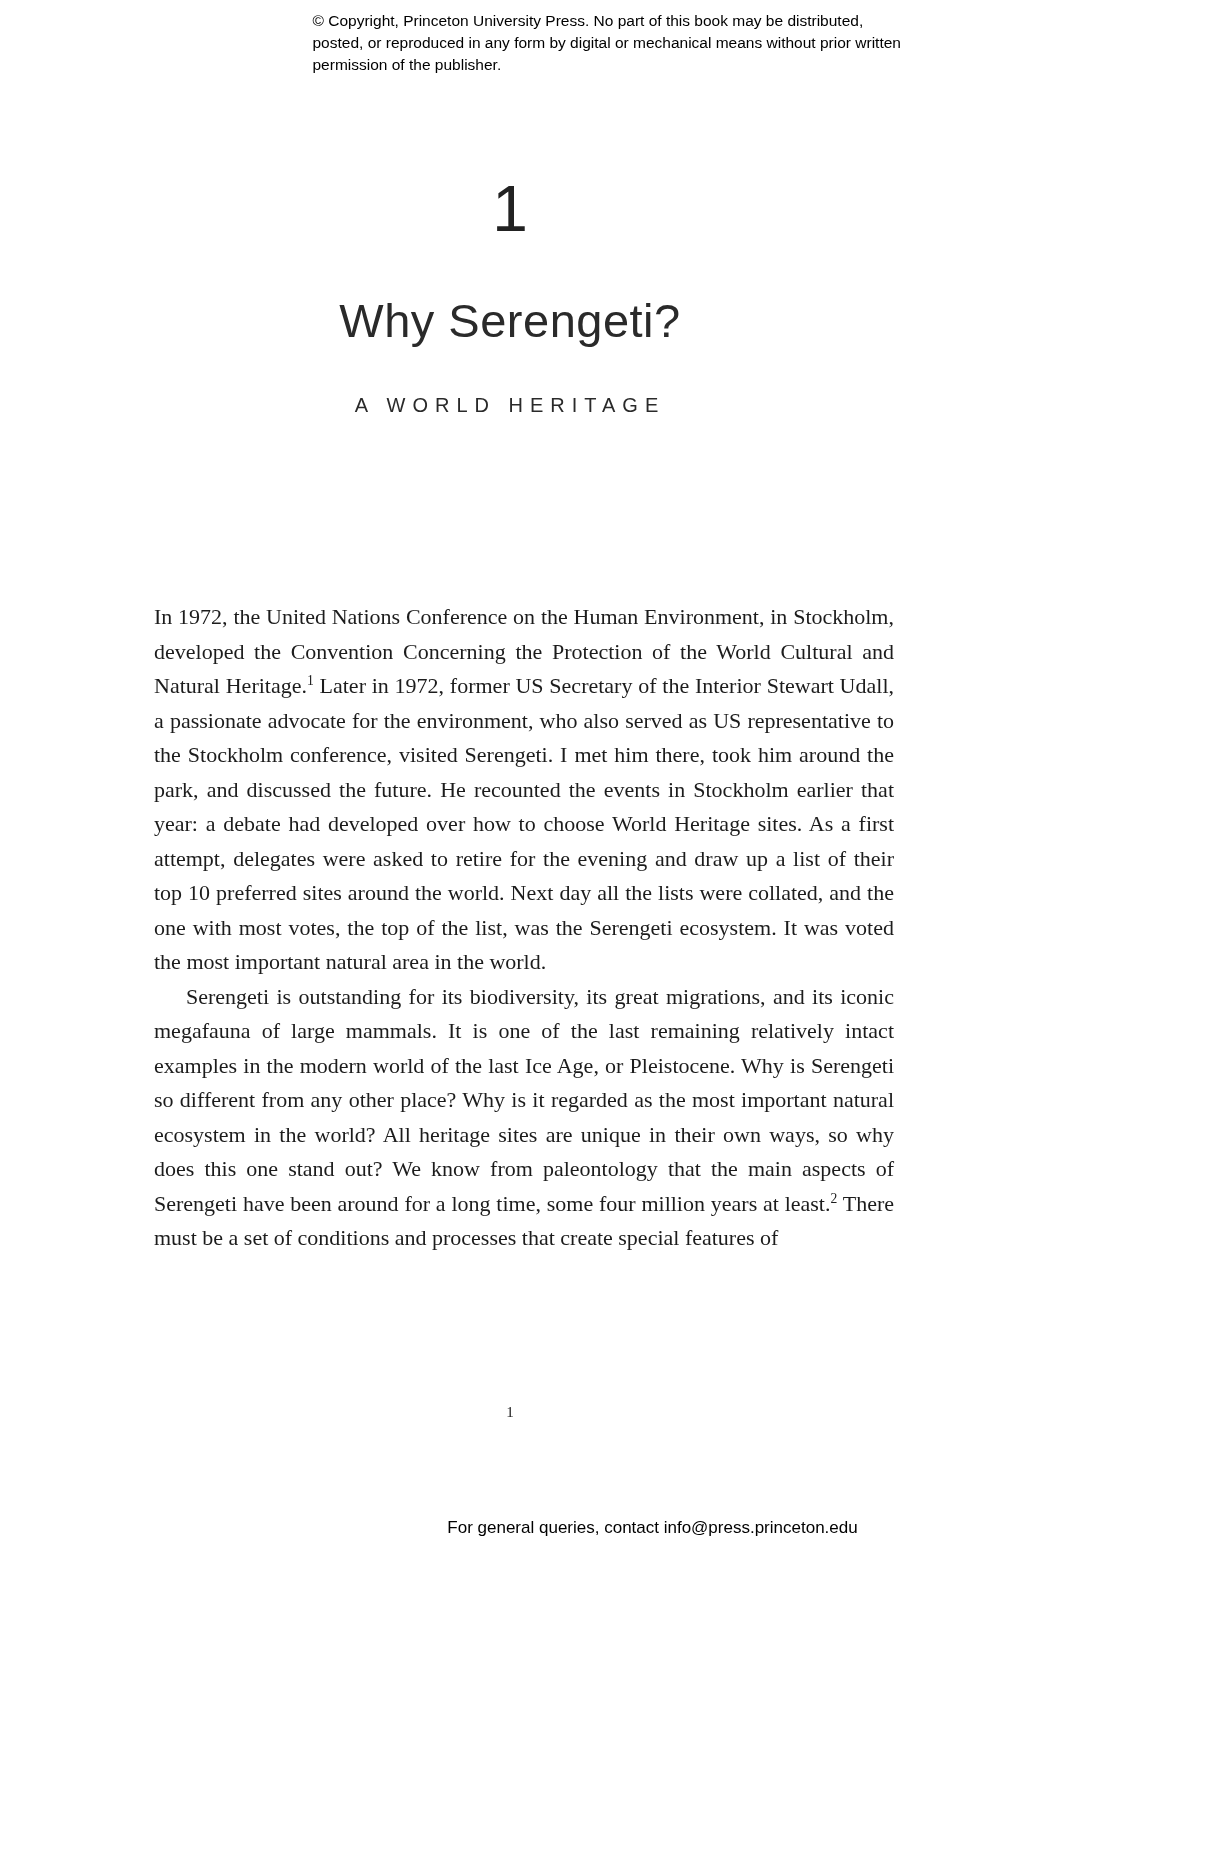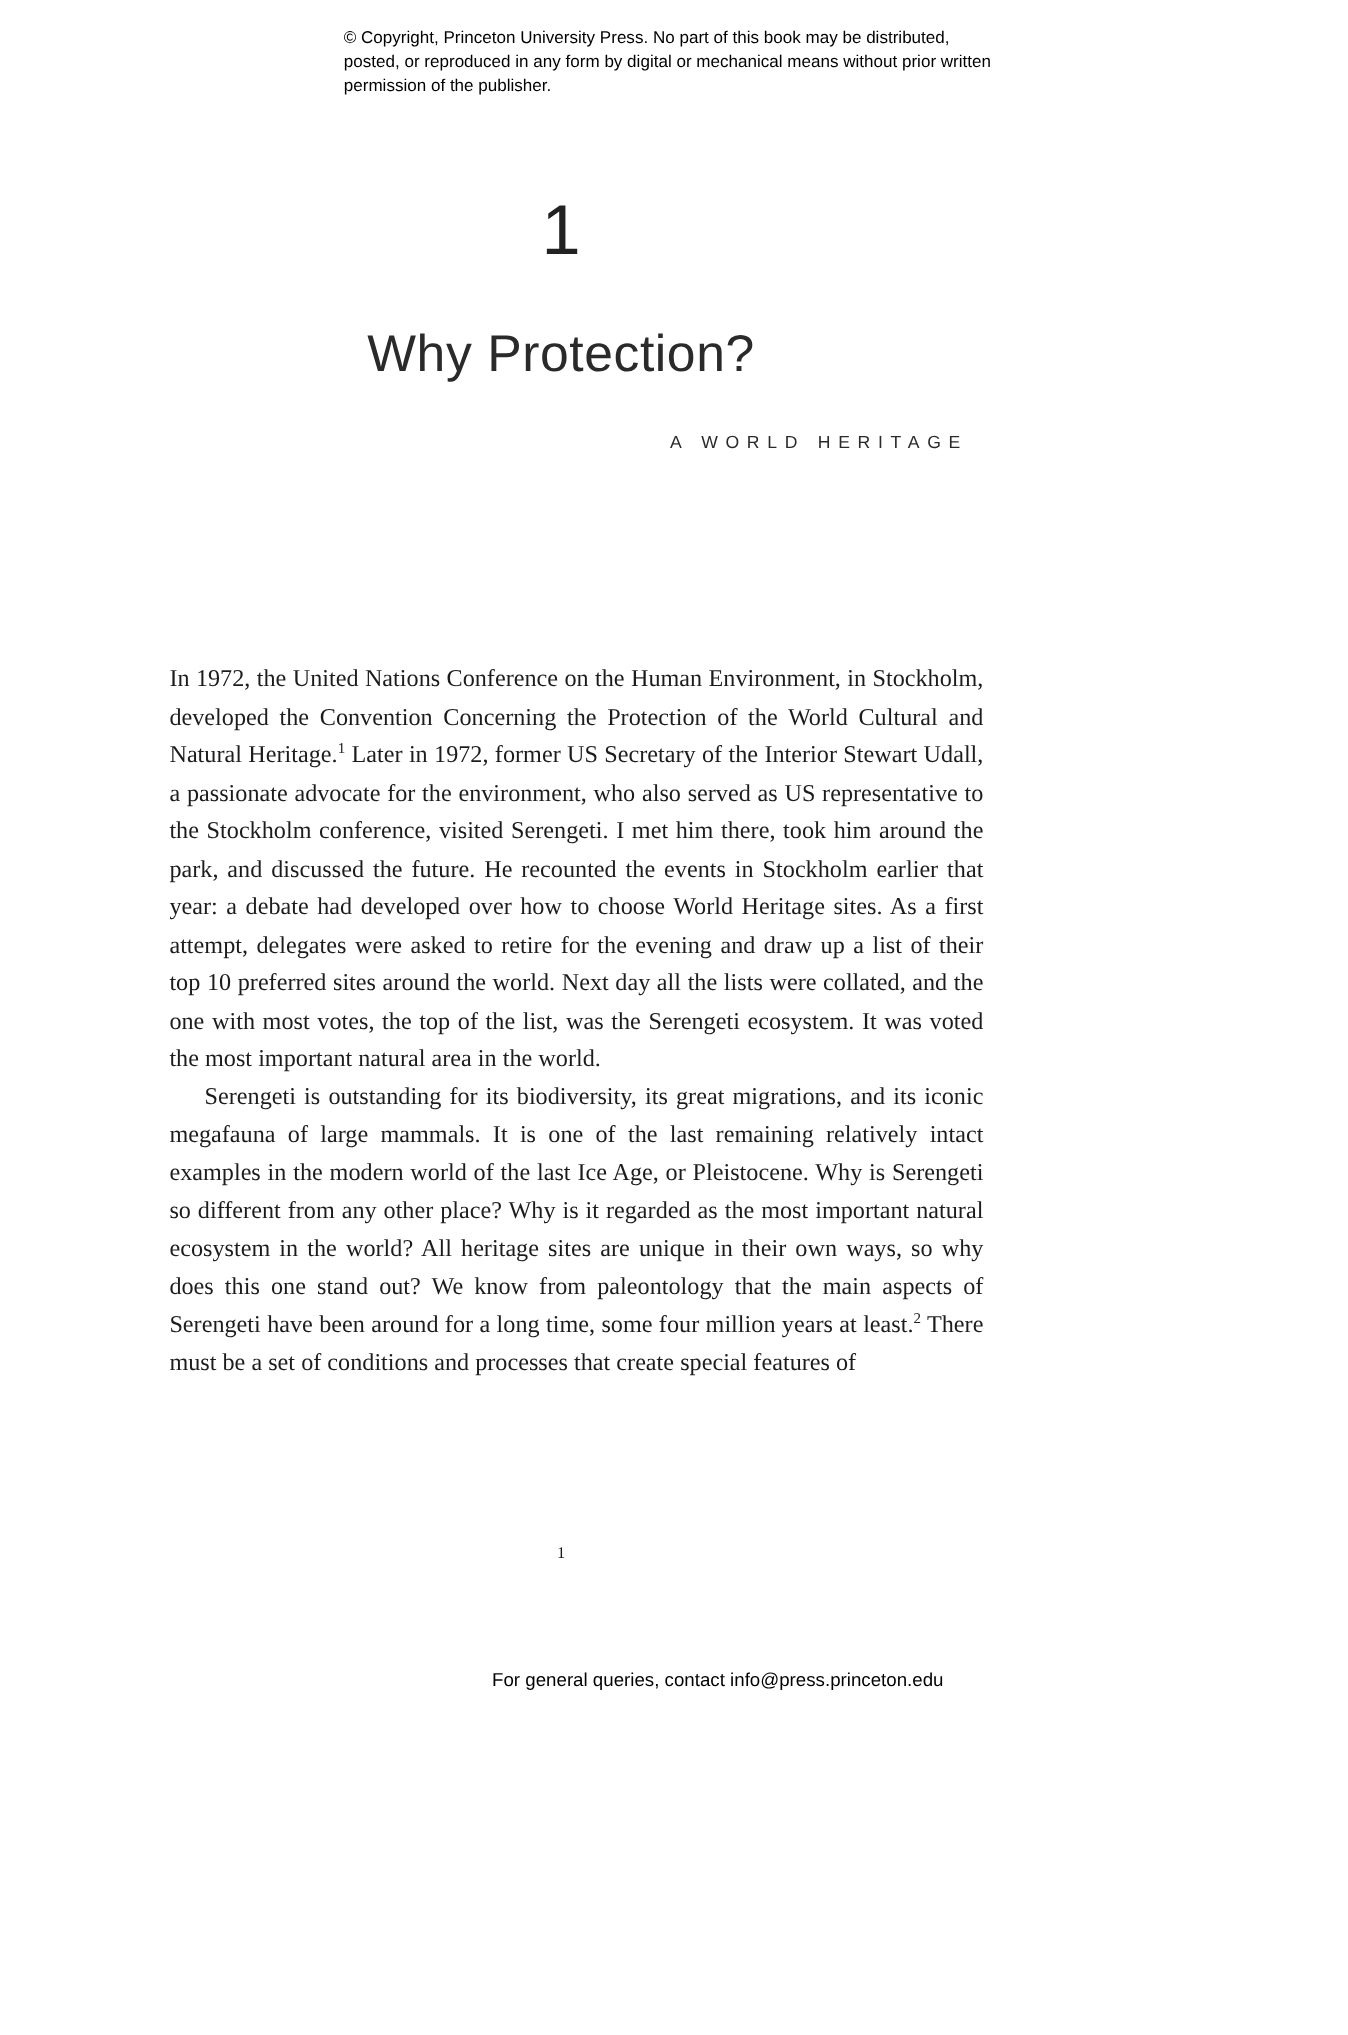--- a/index.html
+++ b/index.html
@@ -20,21 +20,21 @@
     position: absolute;
     left: 140px;
     top: 0;
     width: 740px;
     height: 100%;
   }
   .copyright {
     position: absolute;
     left: 50%;
     transform: translateX(-50%);
-    top: 24px;
+    top: 10px;
     width: 600px;
     font-family: "Liberation Sans", sans-serif;
     font-size: 15.5px;
     line-height: 1.42;
     color: #000000;
     text-align: left;
   }
   .chapter-number {
     position: absolute;
     left: 0;
@@ -57,24 +57,24 @@
     font-weight: 300;
     font-size: 47px;
     letter-spacing: 0.5px;
     color: #2a2a2a;
   }
   .chapter-subtitle {
     position: absolute;
     left: 0;
     top: 394px;
     width: 100%;
-    text-align: right;
+    text-align: center;
     font-family: "Liberation Sans", sans-serif;
     font-weight: 400;
-    font-size: 16px;
+    font-size: 20px;
     letter-spacing: 7px;
     color: #2a2a2a;
   }
   .body-text {
     position: absolute;
     left: 14px;
     top: 600px;
     width: 740px;
     font-size: 22px;
     line-height: 34.5px;
@@ -119,21 +119,21 @@
 <body>
 
 <div class="page">
 
   <div class="copyright">© Copyright, Princeton University Press. No part of this book may be distributed, posted, or reproduced in any form by digital or mechanical means without prior written permission of the publisher.</div>
 
   <div class="content-col">
 
     <div class="chapter-number">1</div>
 
-    <h1 class="chapter-title">Why Protection?</h1>
+    <h1 class="chapter-title">Why Serengeti?</h1>
 
     <div class="chapter-subtitle">A WORLD HERITAGE</div>
 
     <div class="body-text">
       <p><span>In 1972, the United Nations Conference on the Human Environment, in Stockholm, developed the Convention Concerning the Protection of the World Cultural and Natural Heritage.</span><sup>1</sup><span> Later in 1972, former US Secretary of the Interior Stewart Udall, a passionate advocate for the environment, who also served as US representative to the Stockholm conference, visited Serengeti. I met him there, took him around the park, and discussed the future. He recounted the events in Stockholm earlier that year: a debate had developed over how to choose World Heritage sites. As a first attempt, delegates were asked to retire for the evening and draw up a list of their top 10 preferred sites around the world. Next day all the lists were collated, and the one with most votes, the top of the list, was the Serengeti ecosystem. It was voted the most important natural area in the world.</span></p>
       <p class="indent"><span>Serengeti is outstanding for its biodiversity, its great migrations, and its iconic megafauna of large mammals. It is one of the last remaining relatively intact examples in the modern world of the last Ice Age, or Pleistocene. Why is Serengeti so different from any other place? Why is it regarded as the most important natural ecosystem in the world? All heritage sites are unique in their own ways, so why does this one stand out? We know from paleontology that the main aspects of Serengeti have been around for a long time, some four million years at least.</span><sup>2</sup><span> There must be a set of conditions and processes that create special features of</span></p>
     </div>
 
     <div class="page-number">1</div>
 

